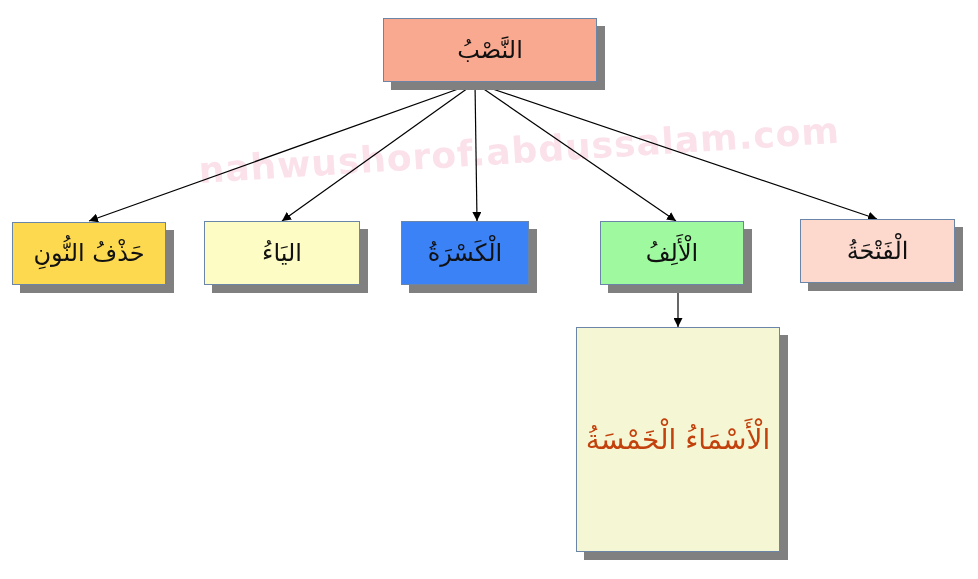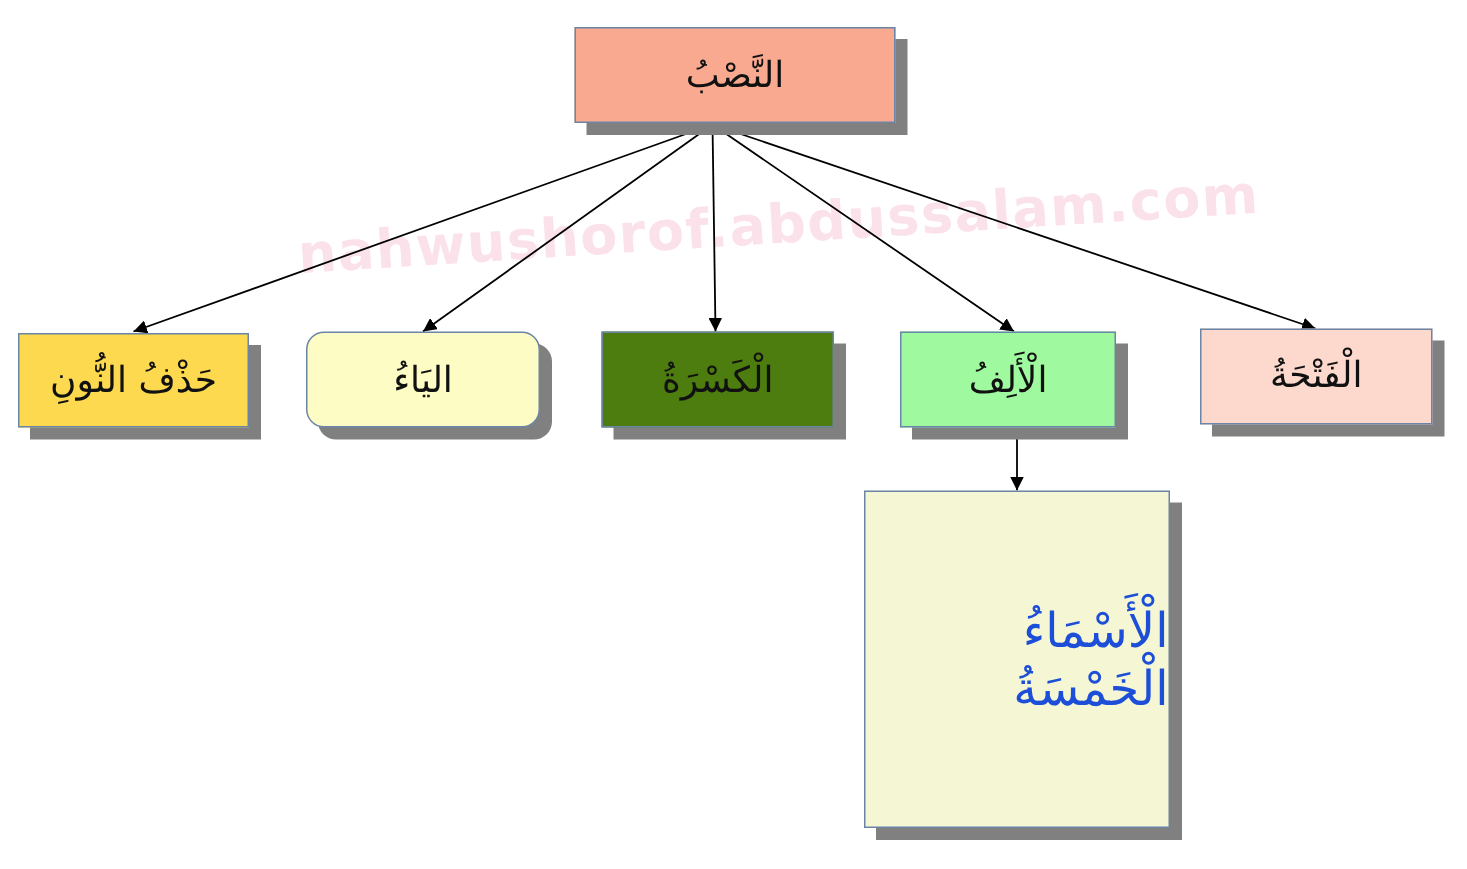--- a/index.html
+++ b/index.html
@@ -15,21 +15,21 @@
   svg.connectors { position: absolute; left: 0; top: 0; z-index: 1; }
   .node {
     position: absolute; box-sizing: border-box;
     border: 1px solid #6b85a8;
     box-shadow: 8px 8px 0 #808080;
     display: flex; align-items: center; justify-content: center;
     direction: rtl; z-index: 2;
     font-family: "DejaVu Sans", sans-serif; font-size: 24px; color: #111111;
   }
   .node span { line-height: 1.2; }
-  .tall span { color: #1d4ed8; font-size: 32px; }
+  .tall span { color: #c2410c; font-size: 28px; }
 </style>
 </head>
 <body>
 
 <div class="watermark">nahwushorof.abdussalam.com</div>
 
 <svg class="connectors" width="978" height="579" viewBox="0 0 978 579">
   <defs>
     <marker id="ah" viewBox="0 0 10 10" refX="10" refY="5" markerWidth="9" markerHeight="9" orient="auto-start-reverse" markerUnits="userSpaceOnUse">
       <path d="M0,0 L10,5 L0,10 z" fill="#000"></path>
@@ -46,25 +46,25 @@
 </svg>
 
 <div class="node" style="left:383px; top:18px; width:214px; height:64px; background:#f9a98f;">
   <span>النَّصْبُ</span>
 </div>
 
 <div class="node" style="left:12px; top:222px; width:154px; height:63px; background:#fcd94f;">
   <span>حَذْفُ النُّونِ</span>
 </div>
 
-<div class="node" style="left:204px; top:221px; width:156px; height:64px; background:#fdfcc4;border-radius:12px;">
+<div class="node" style="left:204px; top:221px; width:156px; height:64px; background:#fdfcc4;">
   <span>اليَاءُ</span>
 </div>
 
-<div class="node" style="left:401px; top:221px; width:155px; height:64px; background:#4d7c0f;text-align:center;">
+<div class="node" style="left:401px; top:221px; width:128px; height:64px; background:#3b82f6;text-align:center;">
   <span>الْكَسْرَةُ</span>
 </div>
 
 <div class="node" style="left:600px; top:221px; width:144px; height:64px; background:#9ff99f;">
   <span>الْأَلِفُ</span>
 </div>
 
 <div class="node" style="left:800px; top:219px; width:155px; height:64px; background:#fcd8cd;font-family:Liberation Serif, serif;">
   <span>الْفَتْحَةُ</span>
 </div>

